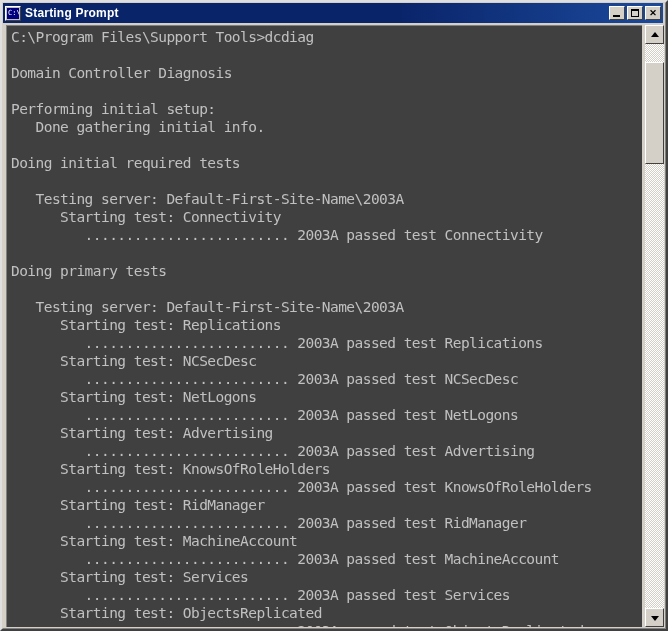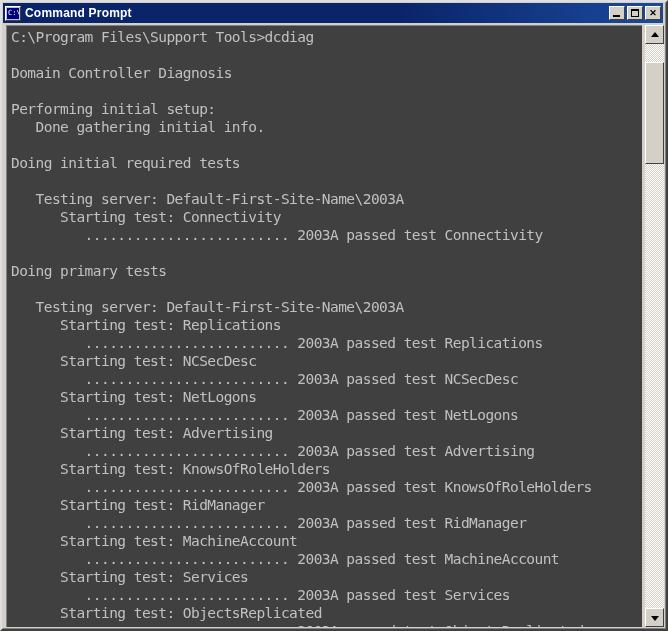--- a/index.html
+++ b/index.html
@@ -233,21 +233,21 @@
 </head>
 <body>
 
 <div id="window">
   <div id="window-inner"></div>
 
   <div id="titlebar">
     <div id="title-icon">
       <div class="scr">C:\</div>
     </div>
-    <div id="title-text">Command Prompt</div>
+    <div id="title-text">Starting Prompt</div>
     <div class="titlebtns">
       <div class="tbtn min">
           <span class="gl"></span>
         </div>
       <div class="tbtn max">
           <span class="gl"></span>
         </div>
       <div class="tbtn close">
           <span class="gl">✕</span>
         </div>

